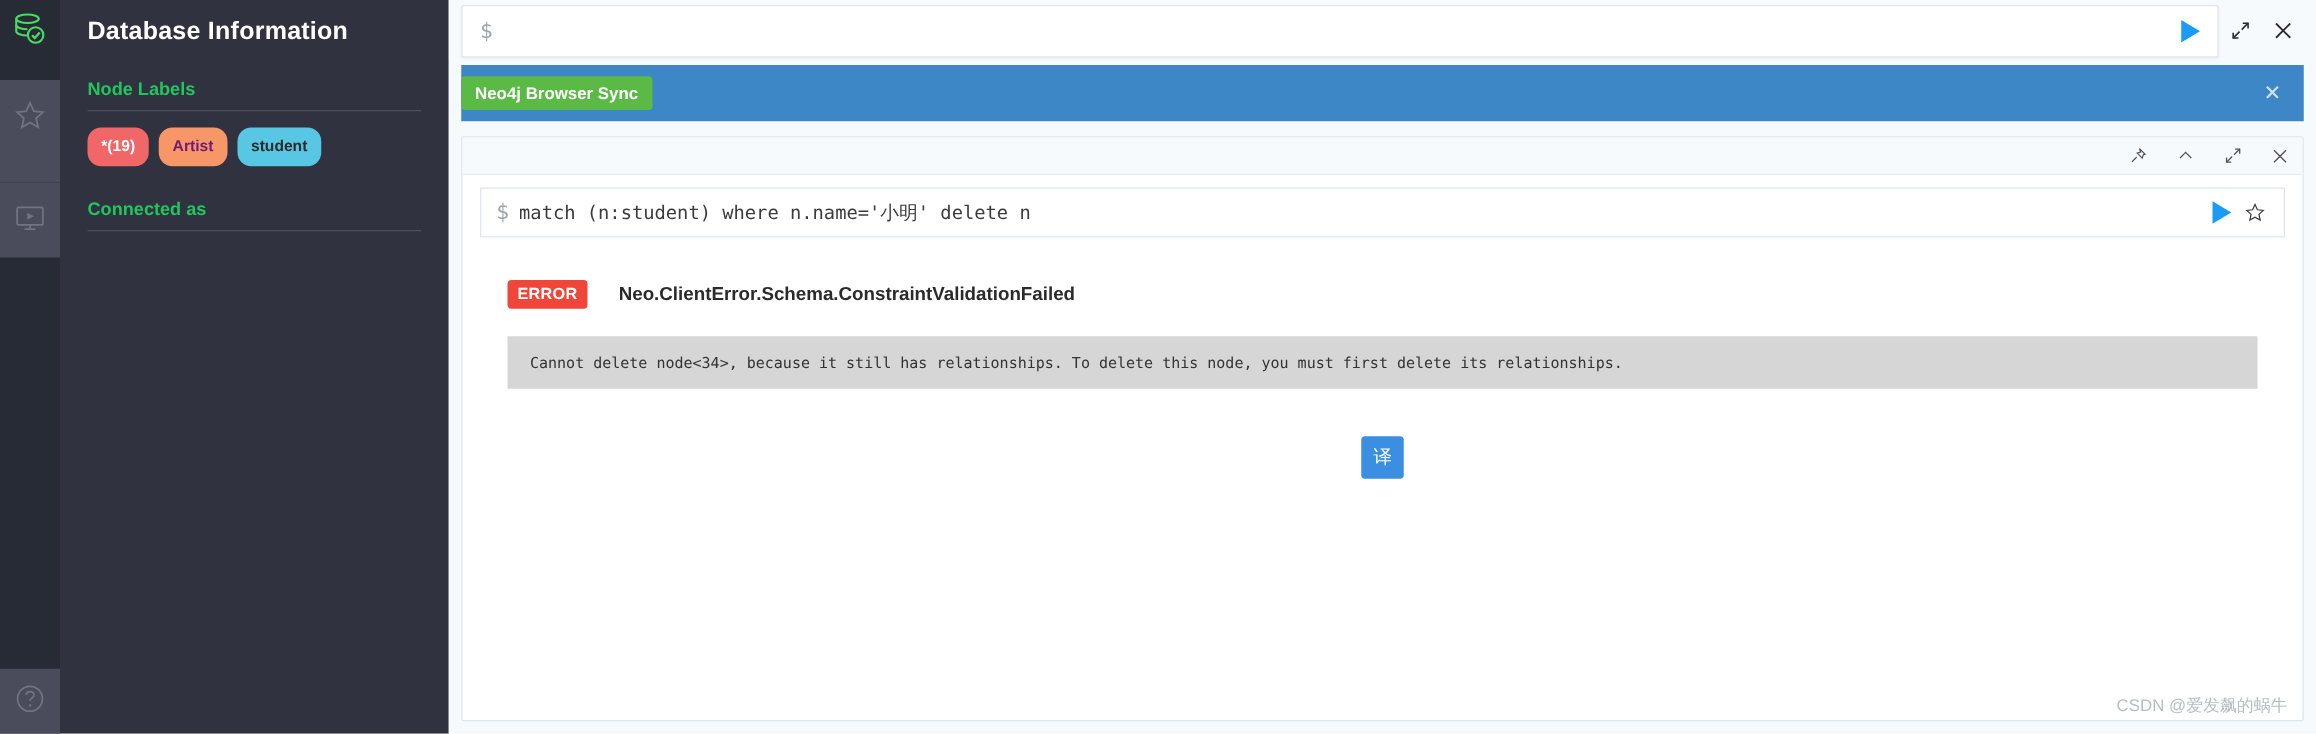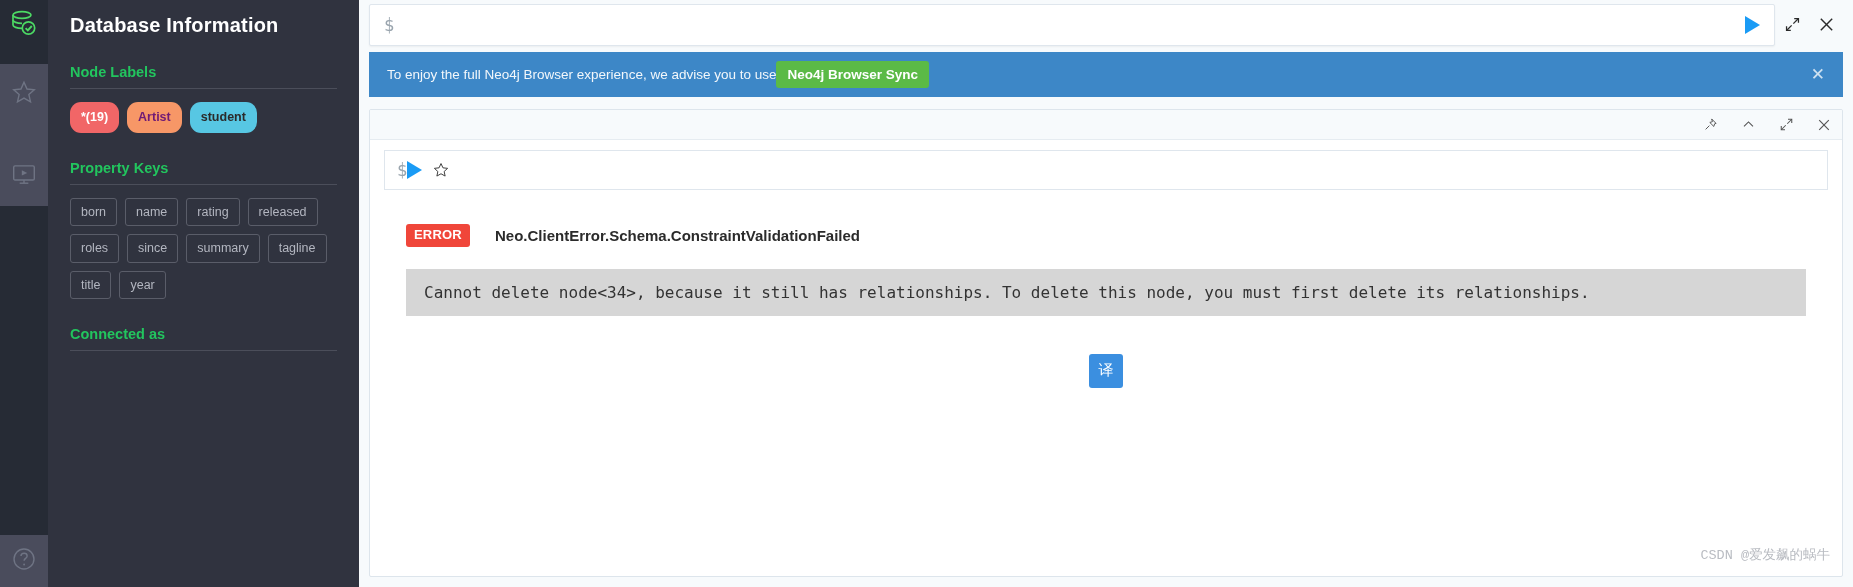--- a/index.html
+++ b/index.html
@@ -189,39 +189,39 @@
     letter-spacing: .2px; line-height: 1.15;
   }
   .err-title {
     font-size: 15px; font-weight: bold; color: #2b2b2b;
   }
   .err-box {
     margin-top: 22px;
     background: #d6d6d6;
     color: #333;
     font-family: "DejaVu Sans Mono", monospace;
-    font-size: 16px;
+    font-size: 12px;
     padding: 14px 18px;
     white-space: nowrap; overflow: hidden;
   }
   .translate-wrap {
     display: flex; justify-content: center; margin-top: 38px;
   }
   .translate-btn {
     width: 34px; height: 34px;
     background: #3b8fe0;
     color: #fff; font-size: 15px;
     display: flex; align-items: center; justify-content: center;
     border-radius: 3px; cursor: pointer;
     font-family: "DejaVu Sans", sans-serif;
   }
   .watermark {
-    position: absolute; right: 12px; bottom: 12px;
+    position: absolute; right: 12px; bottom: 2px;
     color: #b9bcc2; font-size: 13.5px;
-    font-family: Liberation Mono, monospace;
+    font-family: Liberation Sans, sans-serif;
   }
 </style>
 </head>
 <body>
 
 <div class="app">
 
   <div class="rail">
     <div class="rail-top">
       <svg width="30" height="30" viewBox="0 0 30 30" fill="none" stroke="#4cd964" stroke-width="1.7">
@@ -269,36 +269,20 @@
       <div class="sect-title">Node Labels</div>
       <div class="sect-rule"></div>
       <div class="chips">
         <span class="chip" style="background:#f16667;color:#ffffff">*(19)</span>
         <span class="chip" style="background:#f79767;color:#701a75">Artist</span>
         <span class="chip" style="background:#57c7e3;color:#2b2b2b">student</span>
       </div>
     </div>
 
 
-    <div>
-      <div class="sect-title">Property Keys</div>
-      <div class="sect-rule"></div>
-      <div class="chips">
-        <span class="chip prop">born</span>
-        <span class="chip prop">name</span>
-        <span class="chip prop">rating</span>
-        <span class="chip prop">released</span>
-        <span class="chip prop">roles</span>
-        <span class="chip prop">since</span>
-        <span class="chip prop">summary</span>
-        <span class="chip prop">tagline</span>
-        <span class="chip prop">title</span>
-        <span class="chip prop">year</span>
-      </div>
-    </div>
 
     <div>
       <div class="sect-title">Connected as</div>
       <div class="sect-rule"></div>
     </div>
   </div>
 
   <div class="main">
 
     <div class="editor-bar">
@@ -317,21 +301,20 @@
       </div>
       <div class="bar-icon">
         <svg width="19" height="19" viewBox="0 0 20 20" fill="none" stroke="#2b2b2b" stroke-width="1.5">
           <line x1="4" y1="4" x2="16" y2="16"></line>
             <line x1="16" y1="4" x2="4" y2="16"></line>
         </svg>
       </div>
     </div>
 
     <div class="banner">
-      <span class="banner-text">To enjoy the full Neo4j Browser experience, we advise you to use</span>
       <span class="banner-btn">Neo4j Browser Sync</span>
       <span class="banner-close">✕</span>
     </div>
 
     <div class="frame">
       <div class="frame-head">
         <span class="fh-icon">
           <svg width="15" height="15" viewBox="0 0 20 20" fill="none" stroke="#545454" stroke-width="1.3">
             <path d="M11.5 2.6l5.9 5.9-1.9.6-1.1 3.5-5.3-5.3 3.5-1.1z"></path>
             <line x1="8.5" y1="11.5" x2="3.5" y2="16.5"></line>
@@ -353,20 +336,21 @@
         <span class="fh-icon">
           <svg width="16" height="16" viewBox="0 0 20 20" fill="none" stroke="#545454" stroke-width="1.4">
             <line x1="4" y1="4" x2="16" y2="16"></line>
               <line x1="16" y1="4" x2="4" y2="16"></line>
           </svg>
         </span>
       </div>
 
       <div class="frame-query">
         <span class="prompt">$</span>
+        <span class="q-text">match (n:student) where n.name='小明' delete n</span>
         <span class="play"></span>
         <span class="star">
           <svg width="18" height="18" viewBox="0 0 24 24" fill="none" stroke="#3b3b3b" stroke-width="1.3">
             <polygon points="12,3.4 14.6,9.1 20.8,9.8 16.2,14 17.5,20.1 12,17 6.5,20.1 7.8,14 3.2,9.8 9.4,9.1"></polygon>
           </svg>
         </span>
       </div>
 
       <div class="frame-body">
         <div class="err-row">

